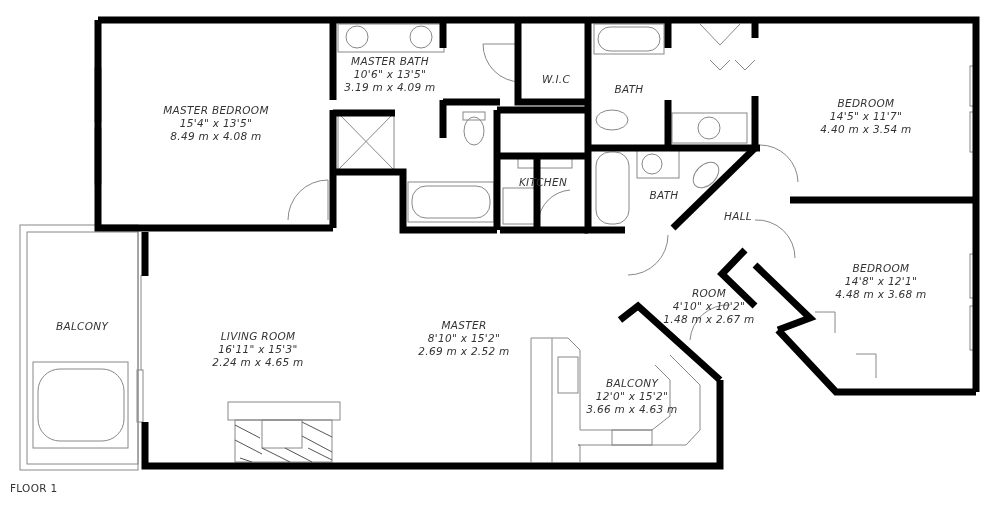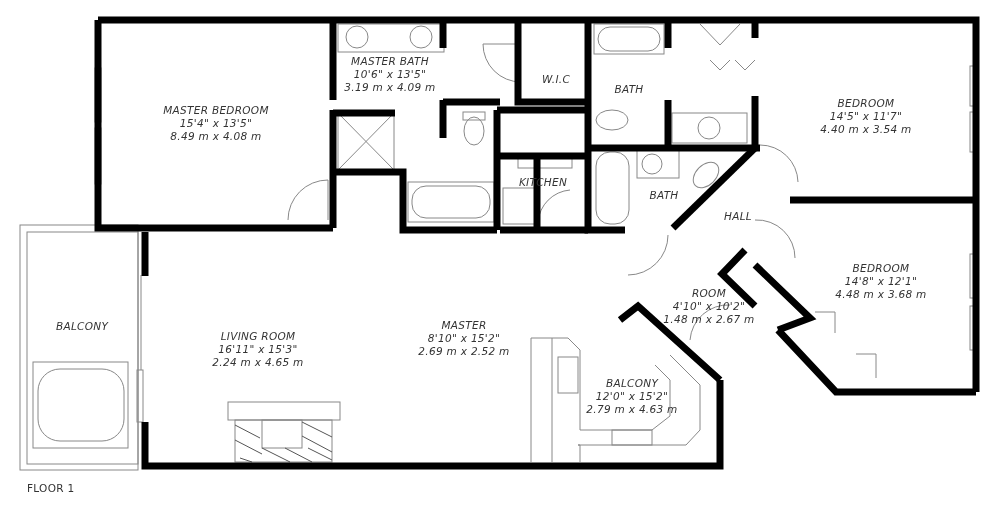--- a/index.html
+++ b/index.html
@@ -1,20 +1,20 @@
 <!DOCTYPE html>
 <html><head>
 <meta charset="utf-8">
 <style>
   html,body{margin:0;padding:0;background:#ffffff;}
   body{width:1000px;height:506px;position:relative;overflow:hidden;font-family:"DejaVu Sans","Liberation Sans",sans-serif;}
   svg.plan{position:absolute;left:0;top:0;}
   .label{position:absolute;text-align:center;color:#333;font-size:10.5px;line-height:13px;letter-spacing:0.3px;white-space:nowrap;transform:translateX(-50%);font-style:italic;}
   .label span{display:block;}
-  .floor{position:absolute;left:27px;top:482px;font-size:10.5px;color:#333;letter-spacing:0.3px;}
+  .floor{position:absolute;left:10px;top:482px;font-size:10.5px;color:#333;letter-spacing:0.3px;}
 </style>
 </head>
 <body>
 
 <svg class="plan" width="1000" height="506" viewBox="0 0 1000 506">
   <g fill="none" stroke="#888" stroke-width="1">
 
     <rect x="20" y="225" width="118" height="245"></rect>
     <rect x="27" y="232" width="111" height="232"></rect>
     <rect x="33" y="362" width="95" height="86"></rect>
@@ -187,16 +187,16 @@
   <span>2.24 m x 4.65 m</span>
 </div>
 <div class="label" style="left:464px;top:319px;">
   <span>MASTER</span>
   <span>8'10" x 15'2"</span>
   <span>2.69 m x 2.52 m</span>
 </div>
 <div class="label" style="left:632px;top:377px;">
   <span>BALCONY</span>
   <span>12'0" x 15'2"</span>
-  <span>2.79 m x 4.63 m</span>
+  <span>3.66 m x 4.63 m</span>
 </div>
 
 <div class="floor">FLOOR 1</div>
 
 </body></html>

